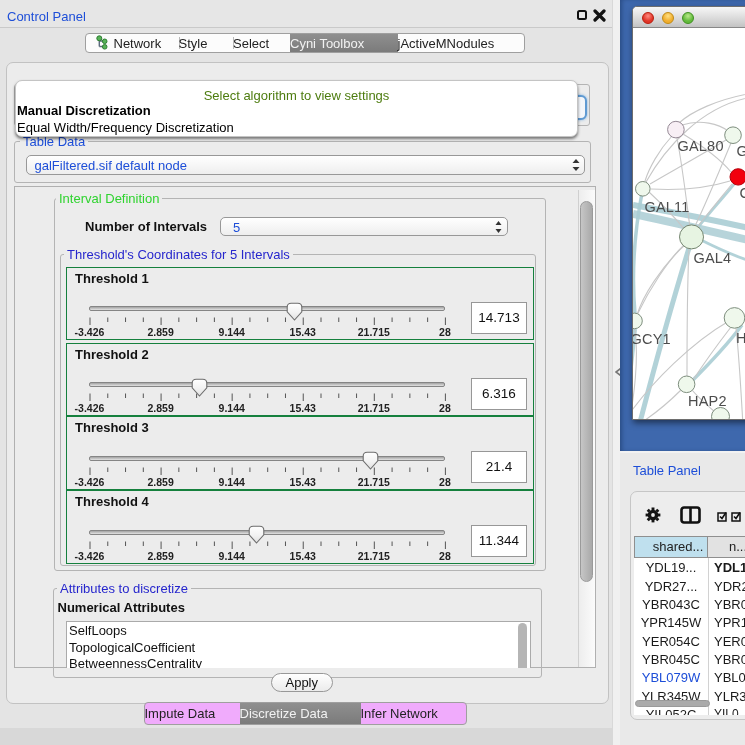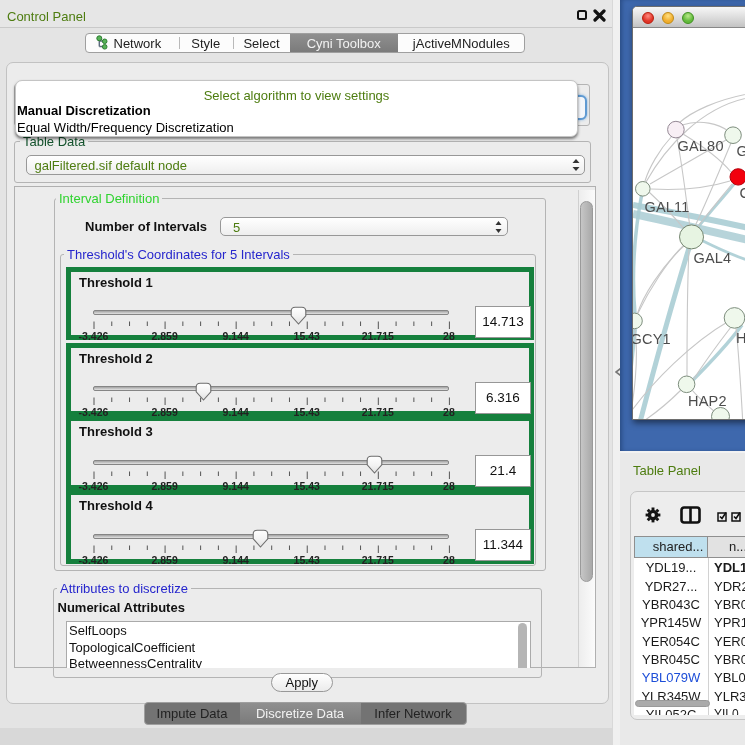--- a/index.html
+++ b/index.html
@@ -1,29 +1,29 @@
 <!DOCTYPE html>
 <html><head><meta charset="utf-8"><style>
 *{margin:0;padding:0;box-sizing:border-box;}
 html,body{width:745px;height:745px;}
 #app{position:relative;width:745px;height:745px;background:#e4e4e4;overflow:hidden;
  font-family:"Liberation Sans",sans-serif;-webkit-font-smoothing:antialiased;}
 .abs{position:absolute;}
-.t13{font-size:13px;color:#4d7c0f;}
+.t13{font-size:13px;color:#1d4ed8;}
 .grouplabel{position:absolute;font-size:13px;background:#ececec;padding:0 3px;white-space:nowrap;z-index:3;}
 .groupbox{position:absolute;border:1px solid #b4b4b4;border-radius:3px;}
 .combo{position:absolute;background:linear-gradient(#ffffff,#eeeeee);border:1px solid #989898;border-radius:5px;}
-.thbox{position:absolute;left:66px;width:468px;height:73.5px;border:5px solid #15803d;background:#ececec;}
+.thbox{position:absolute;left:66px;width:468px;height:73.5px;border:1px solid #15803d;background:#ececec;}
 .thlabel{position:absolute;left:8px;top:3px;font-size:13px;font-weight:bold;color:#111;}
 .track{position:absolute;left:22px;width:356px;height:5px;border:1px solid #858585;border-radius:2px;
  background:linear-gradient(#a2a2a2,#e3e3e3);}
 .vbox{position:absolute;left:404px;top:34px;width:56px;height:32px;background:#fff;border:1px solid #979797;
  font-size:13.5px;color:#111;text-align:center;line-height:30px;}
 .ticklbl{position:absolute;font-size:10.5px;font-weight:bold;color:#222;width:60px;text-align:center;top:58.5px;}
-.seg{position:absolute;top:0;height:100%;font-size:13px;color:#222;text-align:center;}
+.seg{position:absolute;top:0;height:100%;font-size:13px;color:#222;}
 .segdark{background:linear-gradient(#8f8f8f,#7b7b7b);color:#f2f2f2;}
 .vsep{position:absolute;top:3px;bottom:3px;width:1px;background:#b9b9b9;}
 </style></head><body>
 <div id="app">
 
 <div class="abs" style="left:0;top:0;width:612px;height:745px;background:#e4e4e4;"></div>
 <div class="abs" style="left:0;top:0;width:612px;height:28px;background:#e6e6e6;border-bottom:1px solid #c9c9c9;"></div>
 <div class="abs t13" style="left:7px;top:9px;">Control Panel</div>
 <div class="abs" style="left:577px;top:9.5px;width:9.5px;height:10px;border:2px solid #111;border-radius:2.5px;"></div>
 <svg class="abs" style="left:592.5px;top:9px;" width="13" height="13" viewBox="0 0 13 13">
@@ -41,21 +41,21 @@
 <svg class="abs" style="left:96px;top:34px;" width="13" height="17" viewBox="0 0 13 17">
       <path d="M3.3 5 V12.5 M3.3 7 H8.4 M3.3 12.5 H8.4" stroke="#5b6b7d" stroke-width="1.4" fill="none"></path>
       <circle cx="3.3" cy="4.3" r="2.5" fill="#57b357" stroke="#2e7d32" stroke-width="1"></circle>
       <circle cx="8.7" cy="7.3" r="2.3" fill="#57b357" stroke="#2e7d32" stroke-width="1"></circle>
       <circle cx="8.7" cy="12.8" r="2.3" fill="#57b357" stroke="#2e7d32" stroke-width="1"></circle>
     </svg>
 <div class="abs" style="left:6px;top:62px;width:603px;height:642px;background:#ececec;border:1px solid #c2c2c2;border-radius:7px;"></div>
 <div class="groupbox" style="left:14px;top:84px;width:576px;height:42px;z-index:1;"></div>
 <div class="abs" style="left:566px;top:95px;width:21px;height:25px;border-radius:6px;background:#f3f6fa;border:2.5px solid #5f9ad2;box-shadow:0 0 3px #7fb0dd;z-index:1;"></div>
 <div class="groupbox" style="left:14px;top:141px;width:577px;height:42px;"></div>
-<div class="grouplabel" style="left:20px;top:134px;color:#14532d;">Table Data</div>
+<div class="grouplabel" style="left:20px;top:134px;color:#1d4ed8;">Table Data</div>
 <div class="combo" style="left:26px;top:154.5px;width:558.5px;height:20px;"></div>
 <div class="abs t13" style="left:34.5px;top:158px;z-index:2;">galFiltered.sif default node</div>
 <svg class="abs" style="left:571.5px;top:158.5px;z-index:2;" width="8" height="12" viewBox="0 0 8 12">
       <path d="M4 0 L7.5 4 H0.5 Z" fill="#333"></path>
       <path d="M4 12 L0.5 8 H7.5 Z" fill="#333"></path>
     </svg>
 <div class="abs" style="left:14px;top:186px;width:582px;height:481.5px;border:1px solid #b0b0b0;background:#ececec;overflow:hidden;z-index:0;"></div>
 <div class="groupbox" style="left:53.5px;top:197.5px;width:492px;height:373px;"></div>
 <div class="grouplabel" style="left:56px;top:191px;color:#2fd32f;">Interval Definition</div>
 <div class="abs" style="left:85px;top:218.5px;font-size:13px;font-weight:bold;color:#111;">Number of Intervals</div>
@@ -248,21 +248,21 @@
 <div class="abs" style="left:57.5px;top:600px;font-size:13px;font-weight:bold;color:#111;">Numerical Attributes</div>
 <div class="abs" style="left:65.5px;top:620.5px;width:465.5px;height:47px;background:#fff;border:1px solid #aaa;border-bottom:none;overflow:hidden;">
 <div style="position:absolute;left:2.5px;top:1.5px;font-size:13px;color:#111;">SelfLoops</div>
 <div style="position:absolute;left:2.5px;top:18.1px;font-size:13px;color:#111;">TopologicalCoefficient</div>
 <div style="position:absolute;left:2.5px;top:34.7px;font-size:13px;color:#111;">BetweennessCentrality</div>
 <div style="position:absolute;right:3px;top:1px;width:9px;height:60px;background:#b5b5b5;border-radius:4.5px;"></div>
 </div>
 <div class="abs" style="left:578px;top:190px;width:16.5px;height:476.5px;background:linear-gradient(90deg,#ededed,#fbfbfb);border-left:1px solid #cfcfcf;"></div>
 <div class="abs" style="left:580px;top:201px;width:13px;height:381px;border-radius:6.5px;background:linear-gradient(90deg,#c6c6c6,#a9a9a9);border:1px solid #9a9a9a;"></div>
 <div class="abs" style="left:270.5px;top:672.5px;width:62.5px;height:19px;border-radius:9.5px;background:linear-gradient(#ffffff,#ebebeb);border:1px solid #989898;font-size:13px;color:#111;text-align:center;line-height:17px;">Apply</div>
-<div class="abs" style="left:143.5px;top:702px;width:323px;height:22.5px;background:#737373;border:1px solid #9f9f9f;border-radius:4px;overflow:hidden;">
+<div class="abs" style="left:143.5px;top:702px;width:323px;height:22.5px;background:#f0abfc;border:1px solid #9f9f9f;border-radius:4px;overflow:hidden;">
 <div class="seg" style="left:0;width:95px;line-height:21px;">Impute Data</div>
 <div class="seg segdark" style="left:95px;width:121px;line-height:21px;">Discretize Data</div>
 <div class="seg" style="left:216px;width:105px;line-height:21px;">Infer Network</div>
 </div>
 <div class="abs" style="left:0;top:727.5px;width:612px;height:17.5px;background:#d8d8d8;"></div>
 <div class="abs" style="left:612px;top:0;width:8px;height:745px;background:#f0f0f0;border-left:1px solid #d8d8d8;"></div>
 <svg class="abs" style="left:614.5px;top:368px;" width="6" height="8" viewBox="0 0 6 8">
       <path d="M5.5 0.5 L1 4 L5.5 7.5" fill="none" stroke="#777" stroke-width="1.6"></path>
     </svg>
 <div class="abs" style="left:15px;top:80px;width:563px;height:57px;background:#fff;border:1px solid #c4c4c4;border-radius:7px;box-shadow:0 2px 3px rgba(0,0,0,0.5);z-index:10;"></div>

